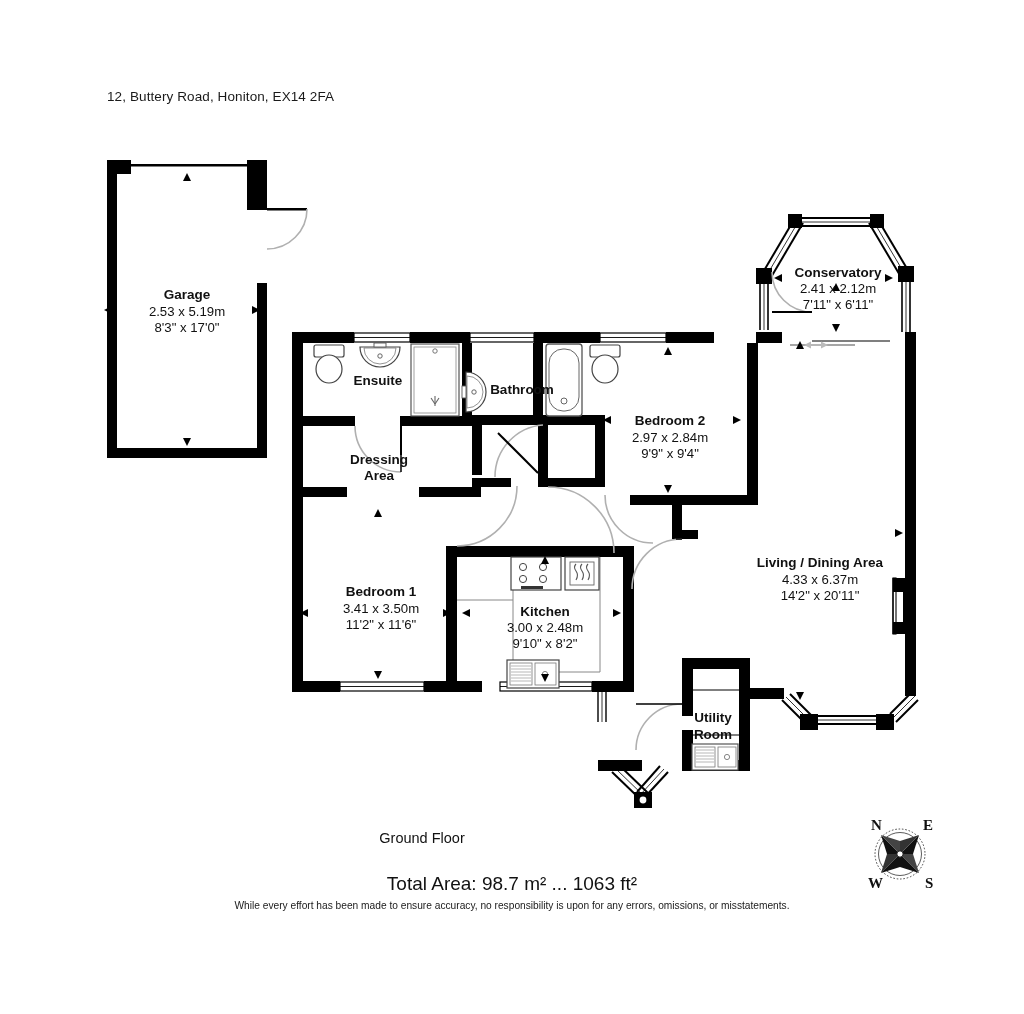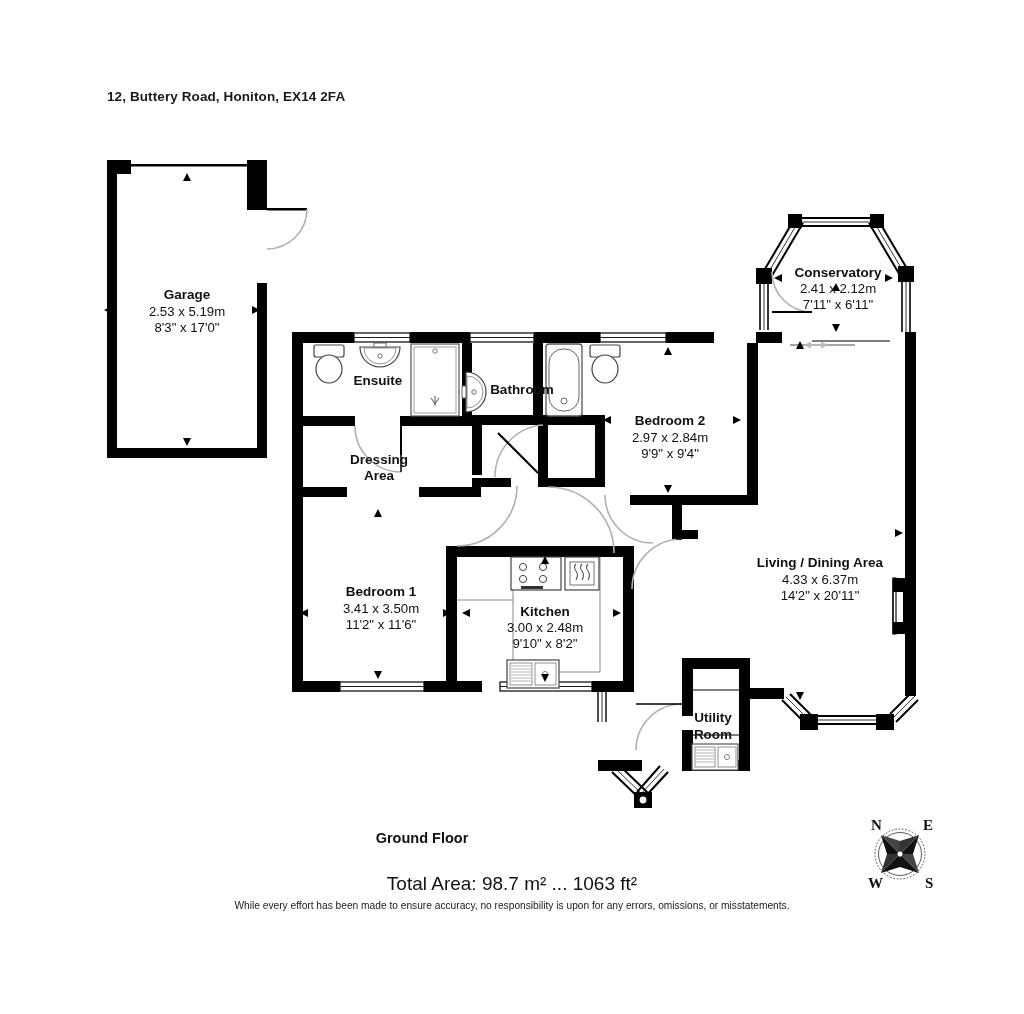--- a/index.html
+++ b/index.html
@@ -20,21 +20,21 @@
     position: absolute;
     left: 0; top: 0;
     width: 1024px;
     height: 1014px;
   }
   .addr-line {
     position: absolute;
     left: 107px;
     top: 89px;
     font-size: 13.5px;
-    font-weight: 700;
+    font-weight: 400;
     letter-spacing: 0.1px;
     color: #1a1a1a;
     white-space: nowrap;
   }
   svg#floorplan {
     position: absolute;
     left: 0;
     top: 0;
   }
   .rm-name {
@@ -50,21 +50,21 @@
     font-weight: 400;
     fill: #111111;
     text-anchor: middle;
   }
   .floor-title {
     position: absolute;
     width: 844px;
     text-align: center;
     top: 830px;
     font-size: 14.5px;
-    font-weight: bold;
+    font-weight: normal;
     color: #111111;
   }
   .total-area {
     position: absolute;
     width: 1024px;
     text-align: center;
     top: 873px;
     font-size: 19px;
     font-weight: 400;
     color: #111111;

